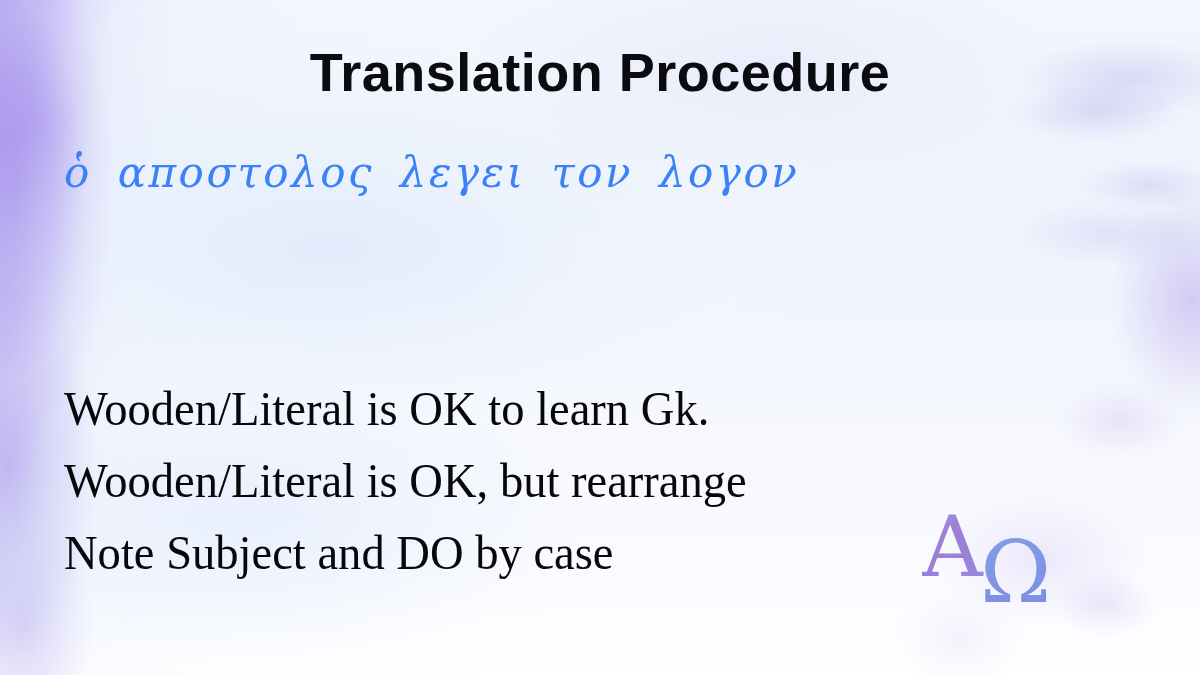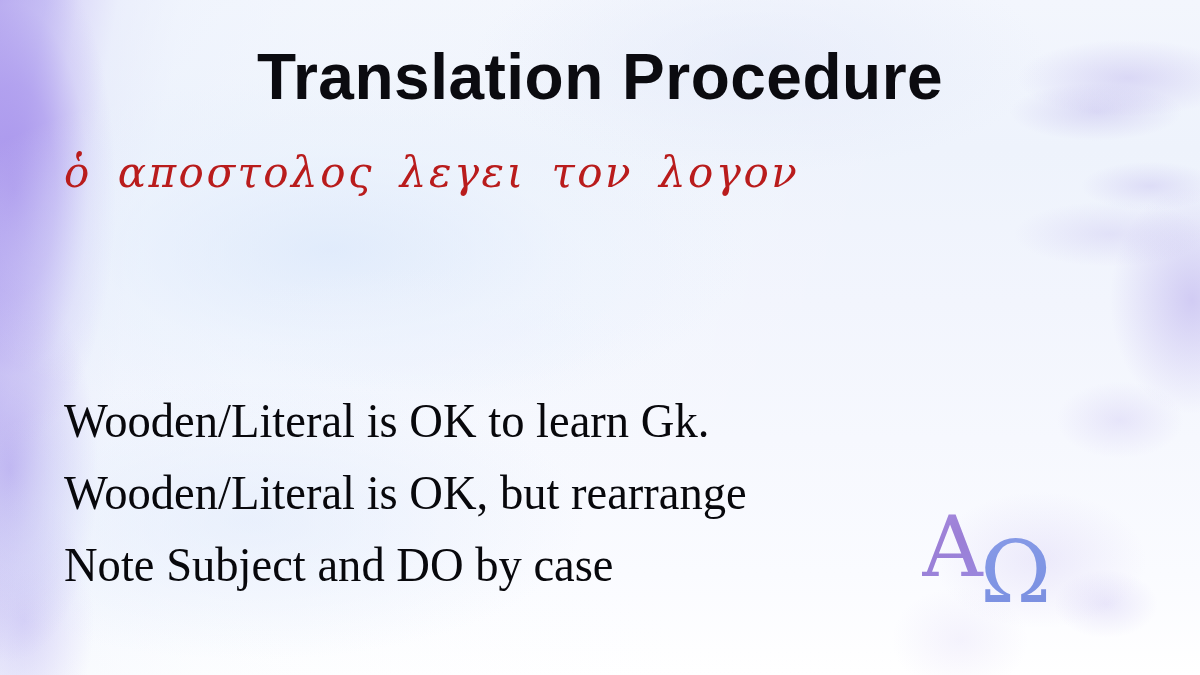--- a/index.html
+++ b/index.html
@@ -123,51 +123,50 @@
     inset: 0;
   }
 
   .slide-title {
     position: absolute;
     top: 44px;
     left: 0;
     width: 1200px;
     text-align: center;
     font-family: "Liberation Sans", sans-serif;
-    font-size: 64px;
+    font-size: 54px;
     font-weight: 700;
     letter-spacing: 0.5px;
     color: #0b0b10;
     line-height: 1.05;
     white-space: nowrap;
   }
 
   .greek-block {
     position: absolute;
     top: 152px;
     left: 64px;
   }
 
   .greek-line {
     font-family: "DejaVu Serif", "Liberation Serif", serif;
     font-style: italic;
     font-size: 42px;
     letter-spacing: 2.5px;
     word-spacing: 10px;
-    color: #b91c1c;
+    color: #3b82f6;
     line-height: 1.0;
     margin-bottom: 36px;
     white-space: nowrap;
   }
 
   .english-block {
     position: absolute;
     top: 385px;
     left: 64px;
-    margin-top: 12px;
   }
 
   .english-line {
     font-family: "Liberation Serif", "DejaVu Serif", serif;
     font-size: 48px;
     font-weight: 400;
     color: #08080c;
     line-height: 1.0;
     margin-bottom: 24px;
     white-space: nowrap;

